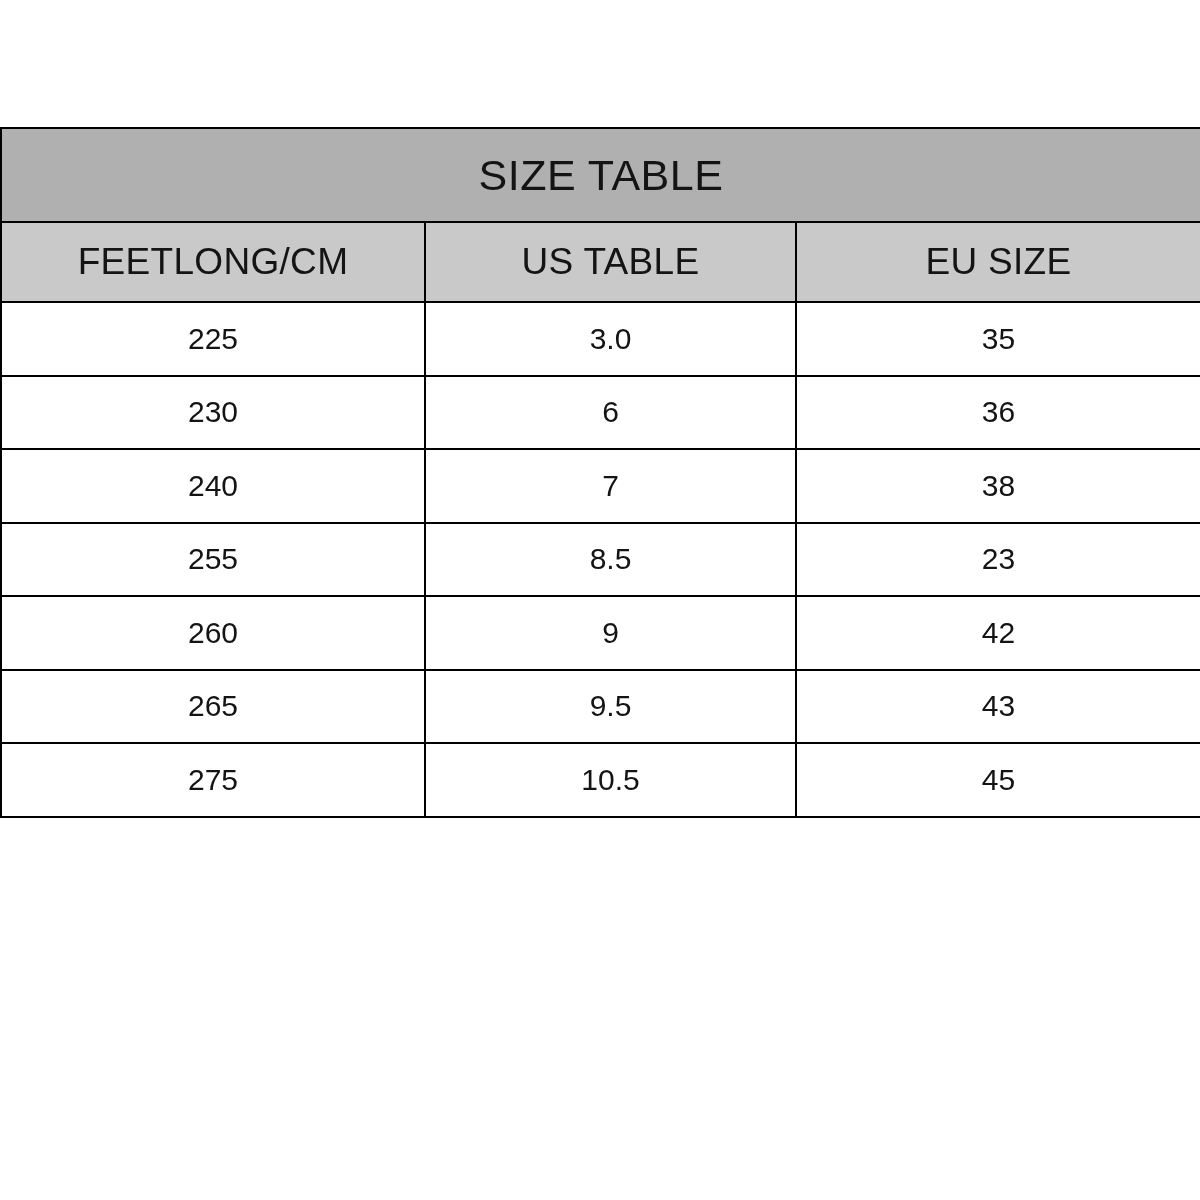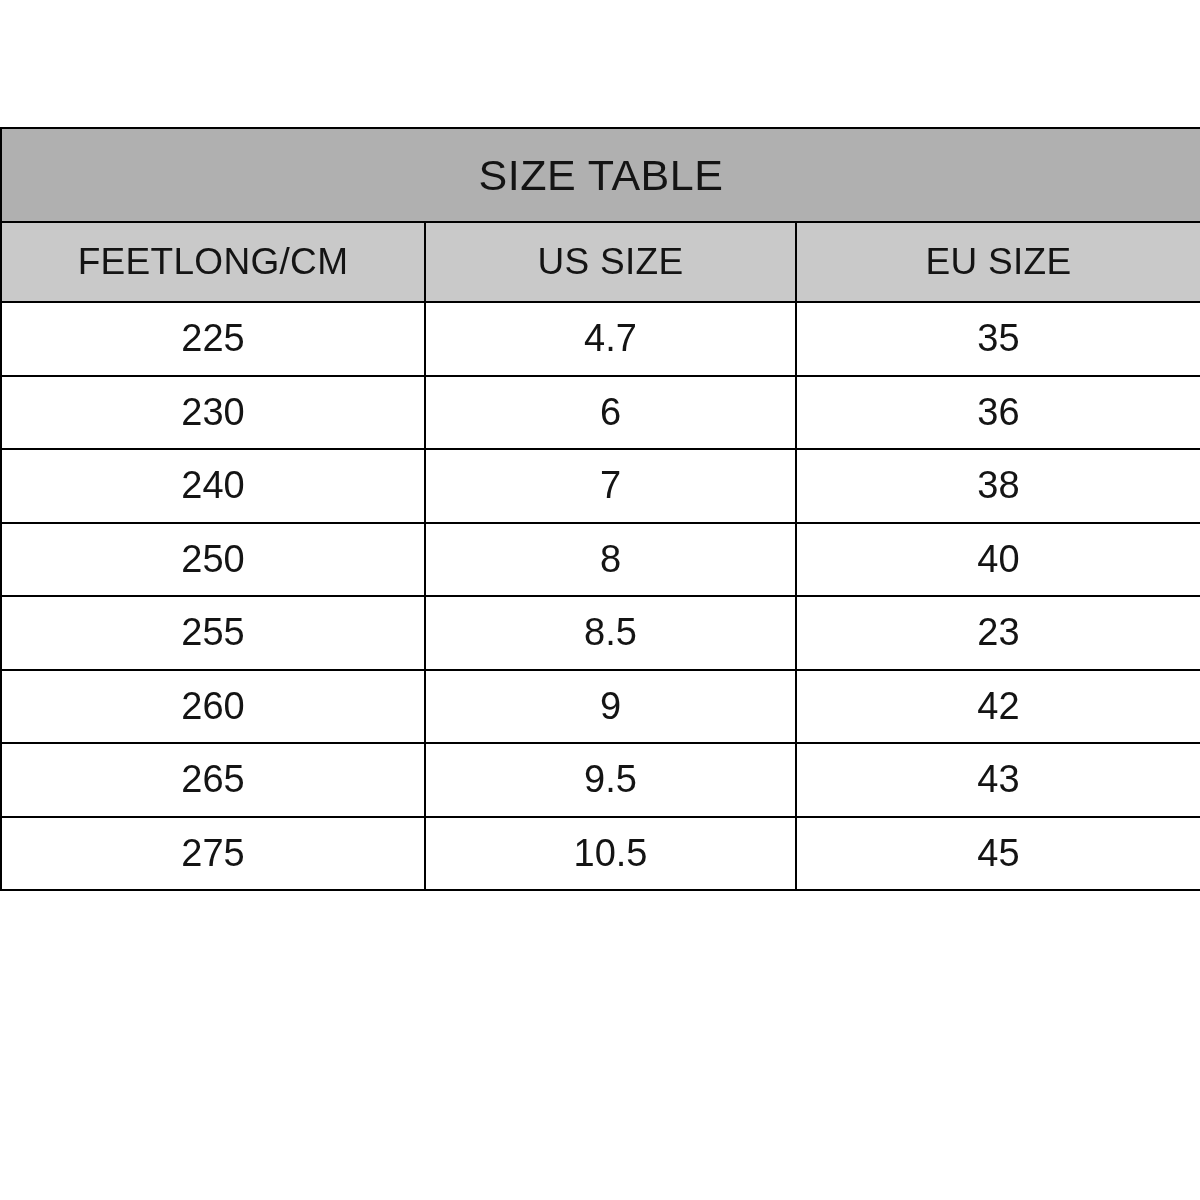--- a/index.html
+++ b/index.html
@@ -43,21 +43,21 @@
   .header-cell {
     background: #c9c9c9;
     height: 76px;
     font-size: 37px;
     letter-spacing: 0.3px;
     margin-top: 24px;
   }
   .data-cell {
     background: #ffffff;
     height: 69.5px;
-    font-size: 38px;
+    font-size: 30px;
   }
   col.c1 { width: 424px; }
   col.c2 { width: 371px; }
   col.c3 { width: 405px; }
 </style>
 </head>
 <body>
 
 <div class="sheet">
   <table class="size-table">
@@ -65,42 +65,37 @@
       <col class="c1">
       <col class="c2">
       <col class="c3">
     </colgroup>
     <tbody>
       <tr>
         <td class="title-cell" colspan="3">SIZE TABLE</td>
       </tr>
       <tr>
         <th class="header-cell">FEETLONG/CM</th>
-        <th class="header-cell">US SIZE</th>
+        <th class="header-cell">US TABLE</th>
         <th class="header-cell">EU SIZE</th>
       </tr>
       <tr>
         <td class="data-cell">225</td>
-        <td class="data-cell">4.7</td>
+        <td class="data-cell">3.0</td>
         <td class="data-cell">35</td>
       </tr>
       <tr>
         <td class="data-cell">230</td>
         <td class="data-cell">6</td>
         <td class="data-cell">36</td>
       </tr>
       <tr>
         <td class="data-cell">240</td>
         <td class="data-cell">7</td>
         <td class="data-cell">38</td>
-      </tr>
-      <tr>
-        <td class="data-cell">250</td>
-        <td class="data-cell">8</td>
-        <td class="data-cell">40</td>
       </tr>
       <tr>
         <td class="data-cell">255</td>
         <td class="data-cell">8.5</td>
         <td class="data-cell">23</td>
       </tr>
       <tr>
         <td class="data-cell">260</td>
         <td class="data-cell">9</td>
         <td class="data-cell">42</td>

